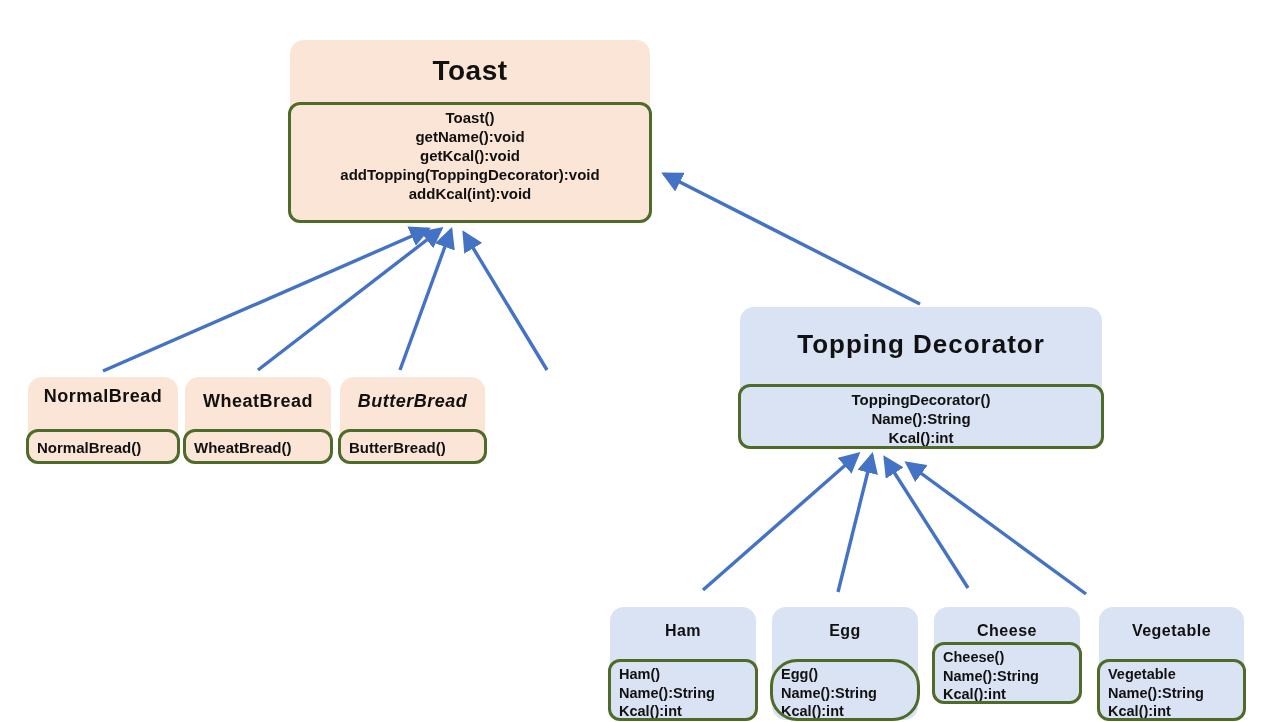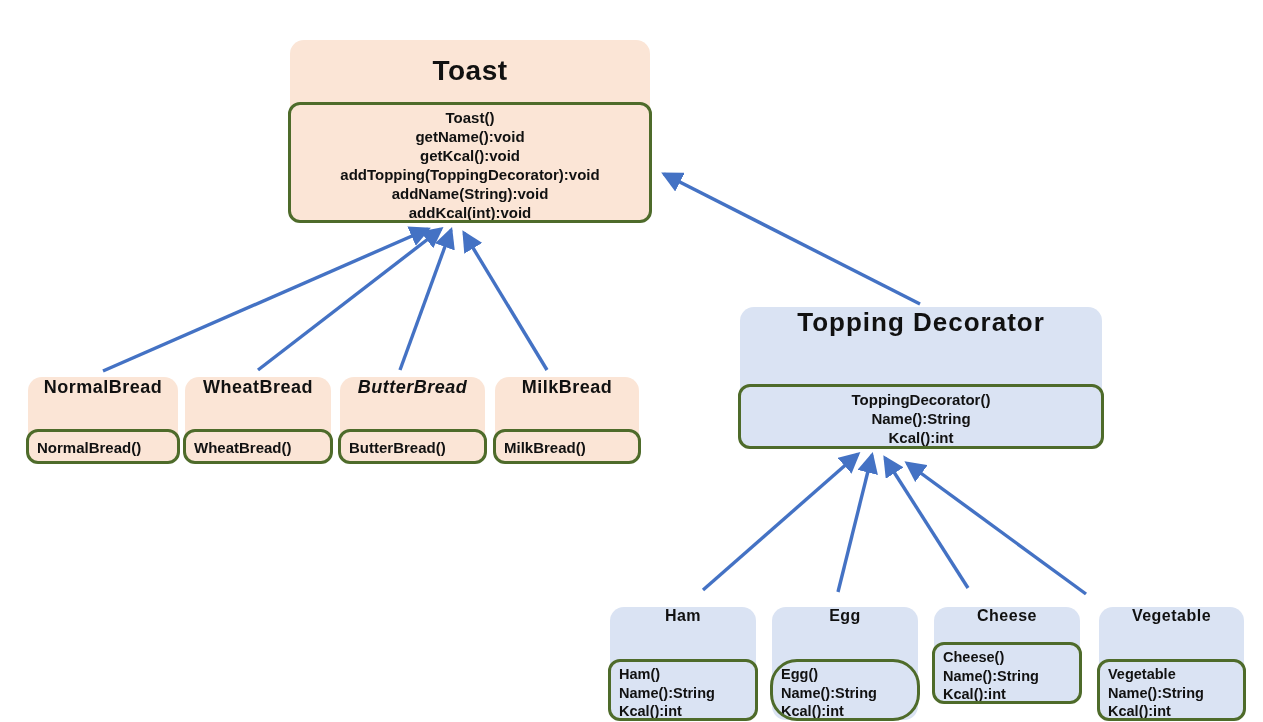--- a/index.html
+++ b/index.html
@@ -33,21 +33,21 @@
     position: absolute;
     border-radius: 14px;
   }
   .class-box.peach { background: var(--peach-fill); }
   .class-box.blue  { background: var(--blue-fill); }
   .class-header {
     position: absolute;
     left: 0; right: 0; top: 0;
     display: flex;
     justify-content: center;
-    align-items: flex-start;
+    align-items: center;
     padding-bottom: 3px;
   }
   .class-header.centered { align-items: center; padding-bottom: 0; }
   .class-title {
     font-weight: bold;
     color: var(--text-color);
     letter-spacing: 0.5px;
     white-space: nowrap;
   }
   .method-box {
@@ -99,21 +99,20 @@
 
   <div class="class-box peach" style="left:290px; top:40px; width:360px; height:182px;">
     <div class="class-header centered" style="height:62px;">
       <span class="class-title t-xl">Toast</span>
     </div>
     <div class="method-box peach m-lg" style="height:121px;">
       <div class="method-line">Toast()</div>
       <div class="method-line">getName():void</div>
       <div class="method-line">getKcal():void</div>
       <div class="method-line">addTopping(ToppingDecorator):void</div>
-      <div class="method-line">addName(String):void</div>
       <div class="method-line">addKcal(int):void</div>
     </div>
   </div>
 
   <div class="class-box peach" style="left:28px; top:377px; width:150px; height:86px;">
     <div class="class-header" style="height:41px;">
       <span class="class-title t-md">NormalBread</span>
     </div>
     <div class="method-box peach m-md" style="height:35px;">
       <div class="method-line">NormalBread()</div>
@@ -131,28 +130,20 @@
 
   <div class="class-box peach" style="left:340px; top:377px; width:145px; height:86px;">
     <div class="class-header" style="height:52px;font-style:italic;">
       <span class="class-title t-md">ButterBread</span>
     </div>
     <div class="method-box peach m-md" style="height:35px;">
       <div class="method-line">ButterBread()</div>
     </div>
   </div>
 
-  <div class="class-box peach" style="left:495px; top:377px; width:144px; height:86px;">
-    <div class="class-header" style="height:52px;">
-      <span class="class-title t-md">MilkBread</span>
-    </div>
-    <div class="method-box peach m-md" style="height:35px;">
-      <div class="method-line">MilkBread()</div>
-    </div>
-  </div>
 
   <div class="class-box blue" style="left:740px; top:307px; width:362px; height:141px;">
     <div class="class-header" style="height:77px;">
       <span class="class-title t-lg">Topping Decorator</span>
     </div>
     <div class="method-box blue m-lg" style="height:65px;">
       <div class="method-line">ToppingDecorator()</div>
       <div class="method-line">Name():String</div>
       <div class="method-line">Kcal():int</div>
     </div>

